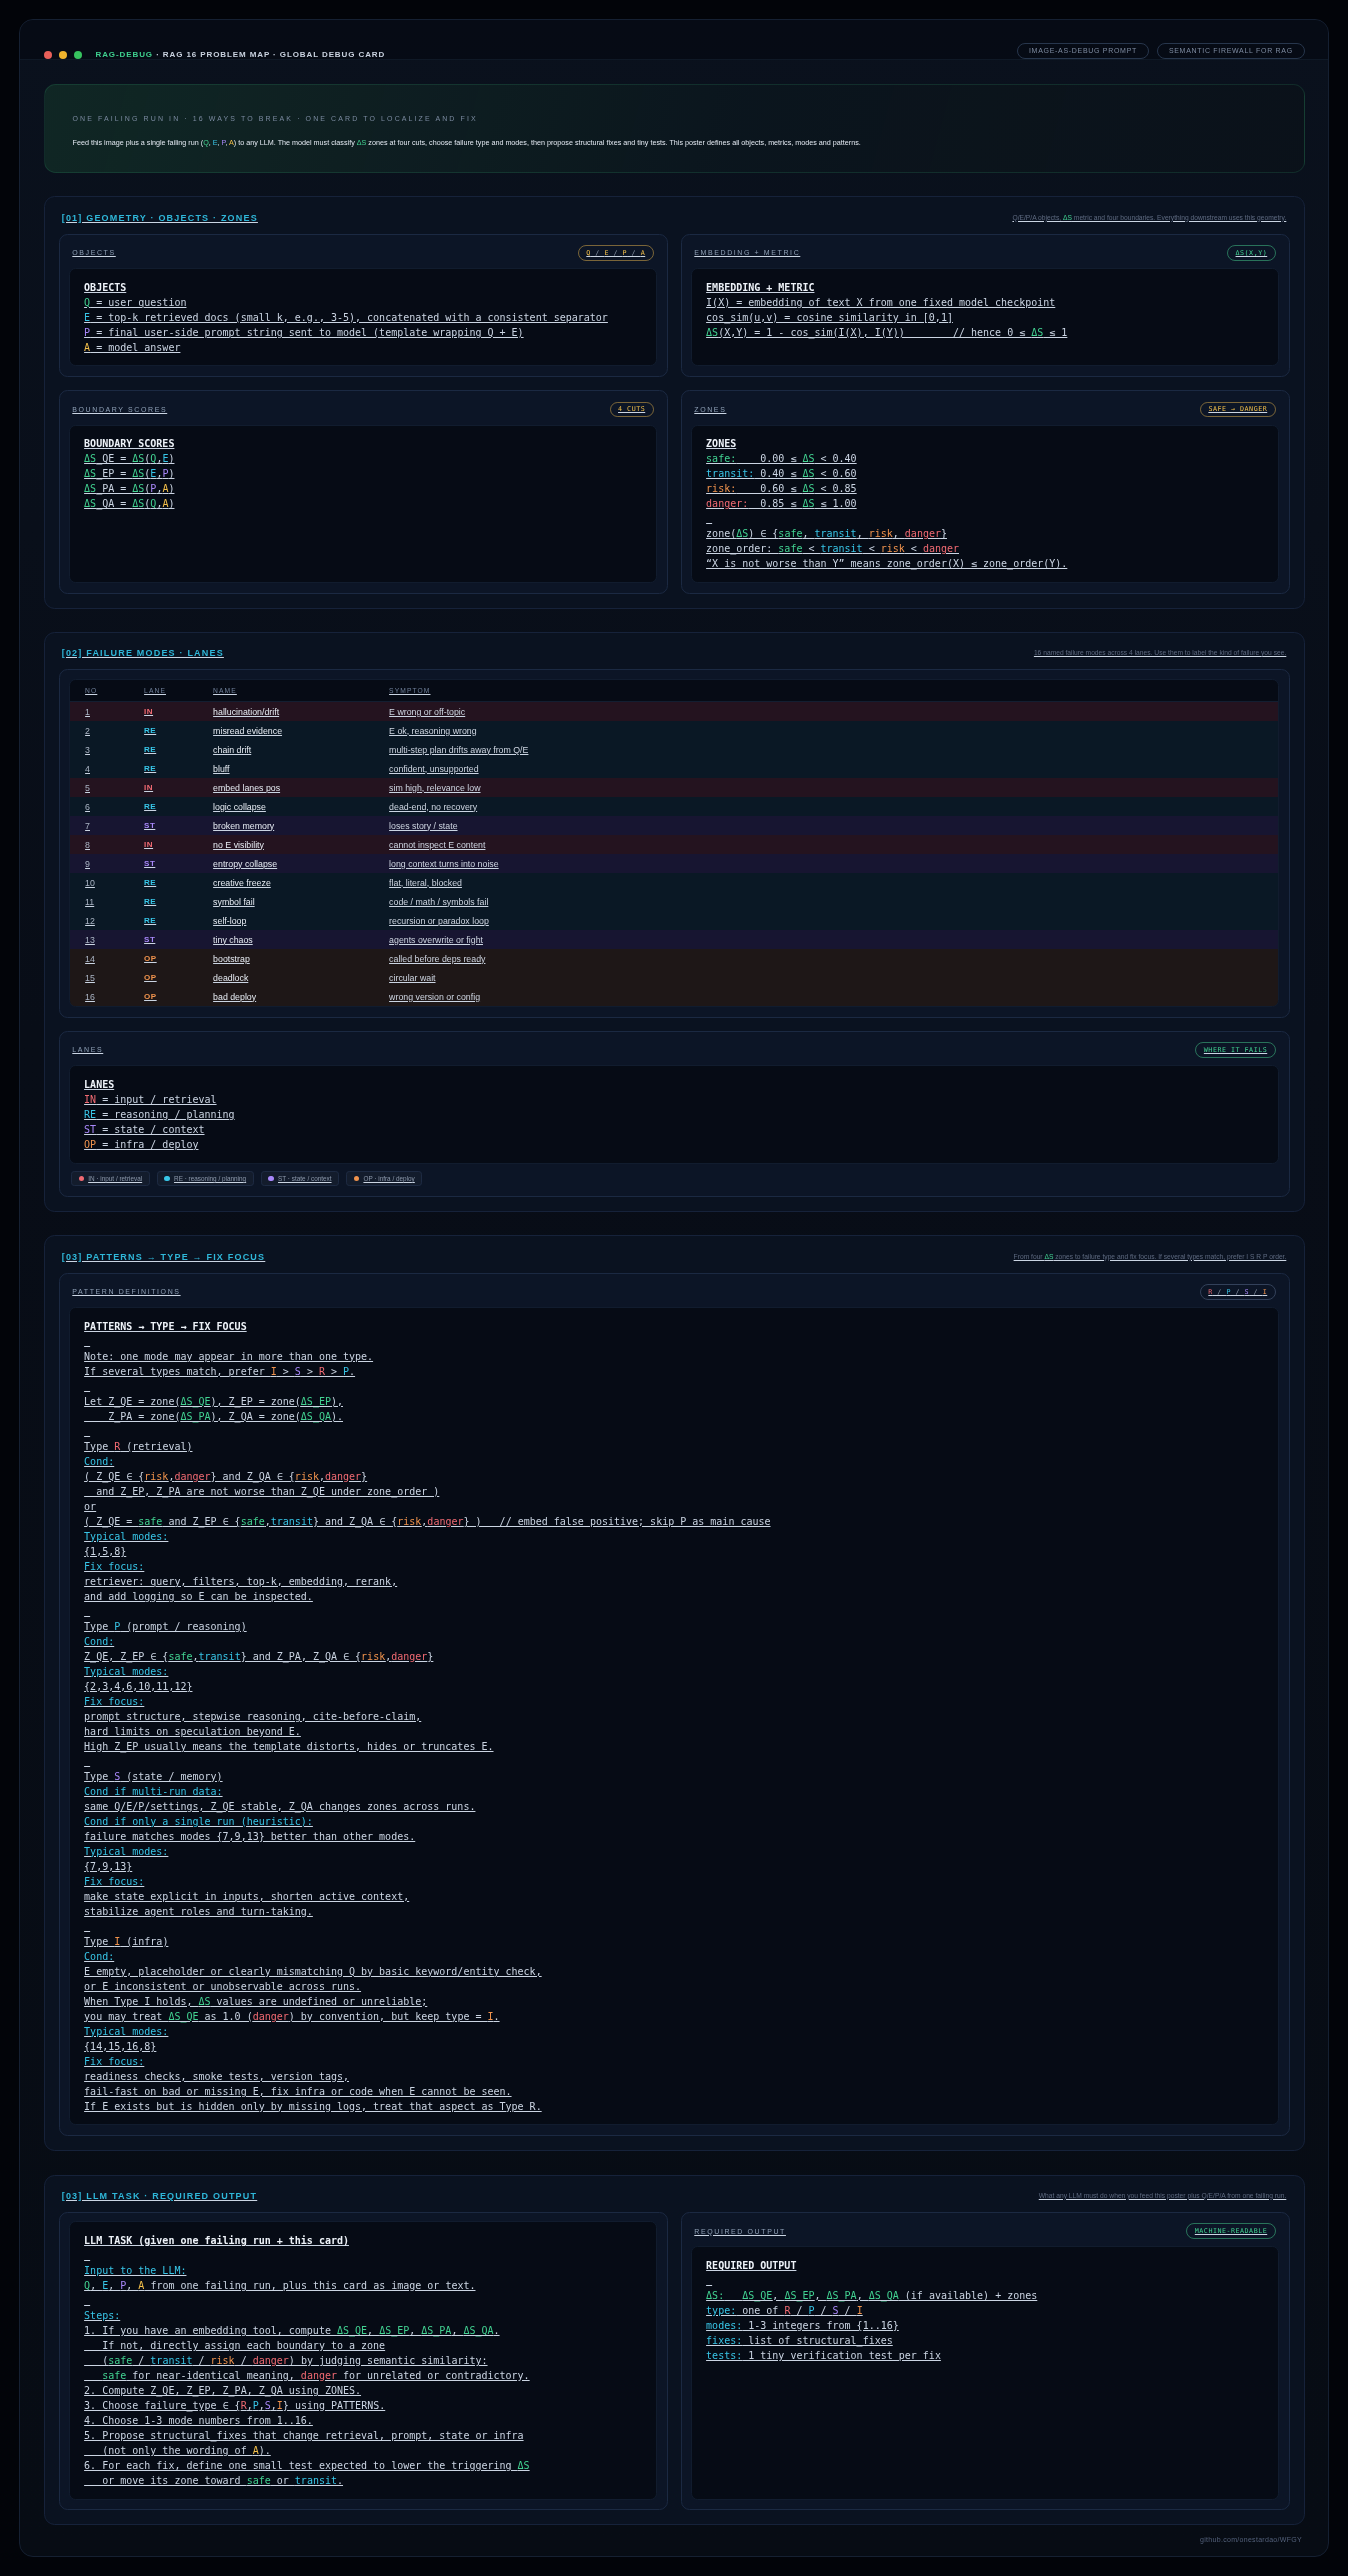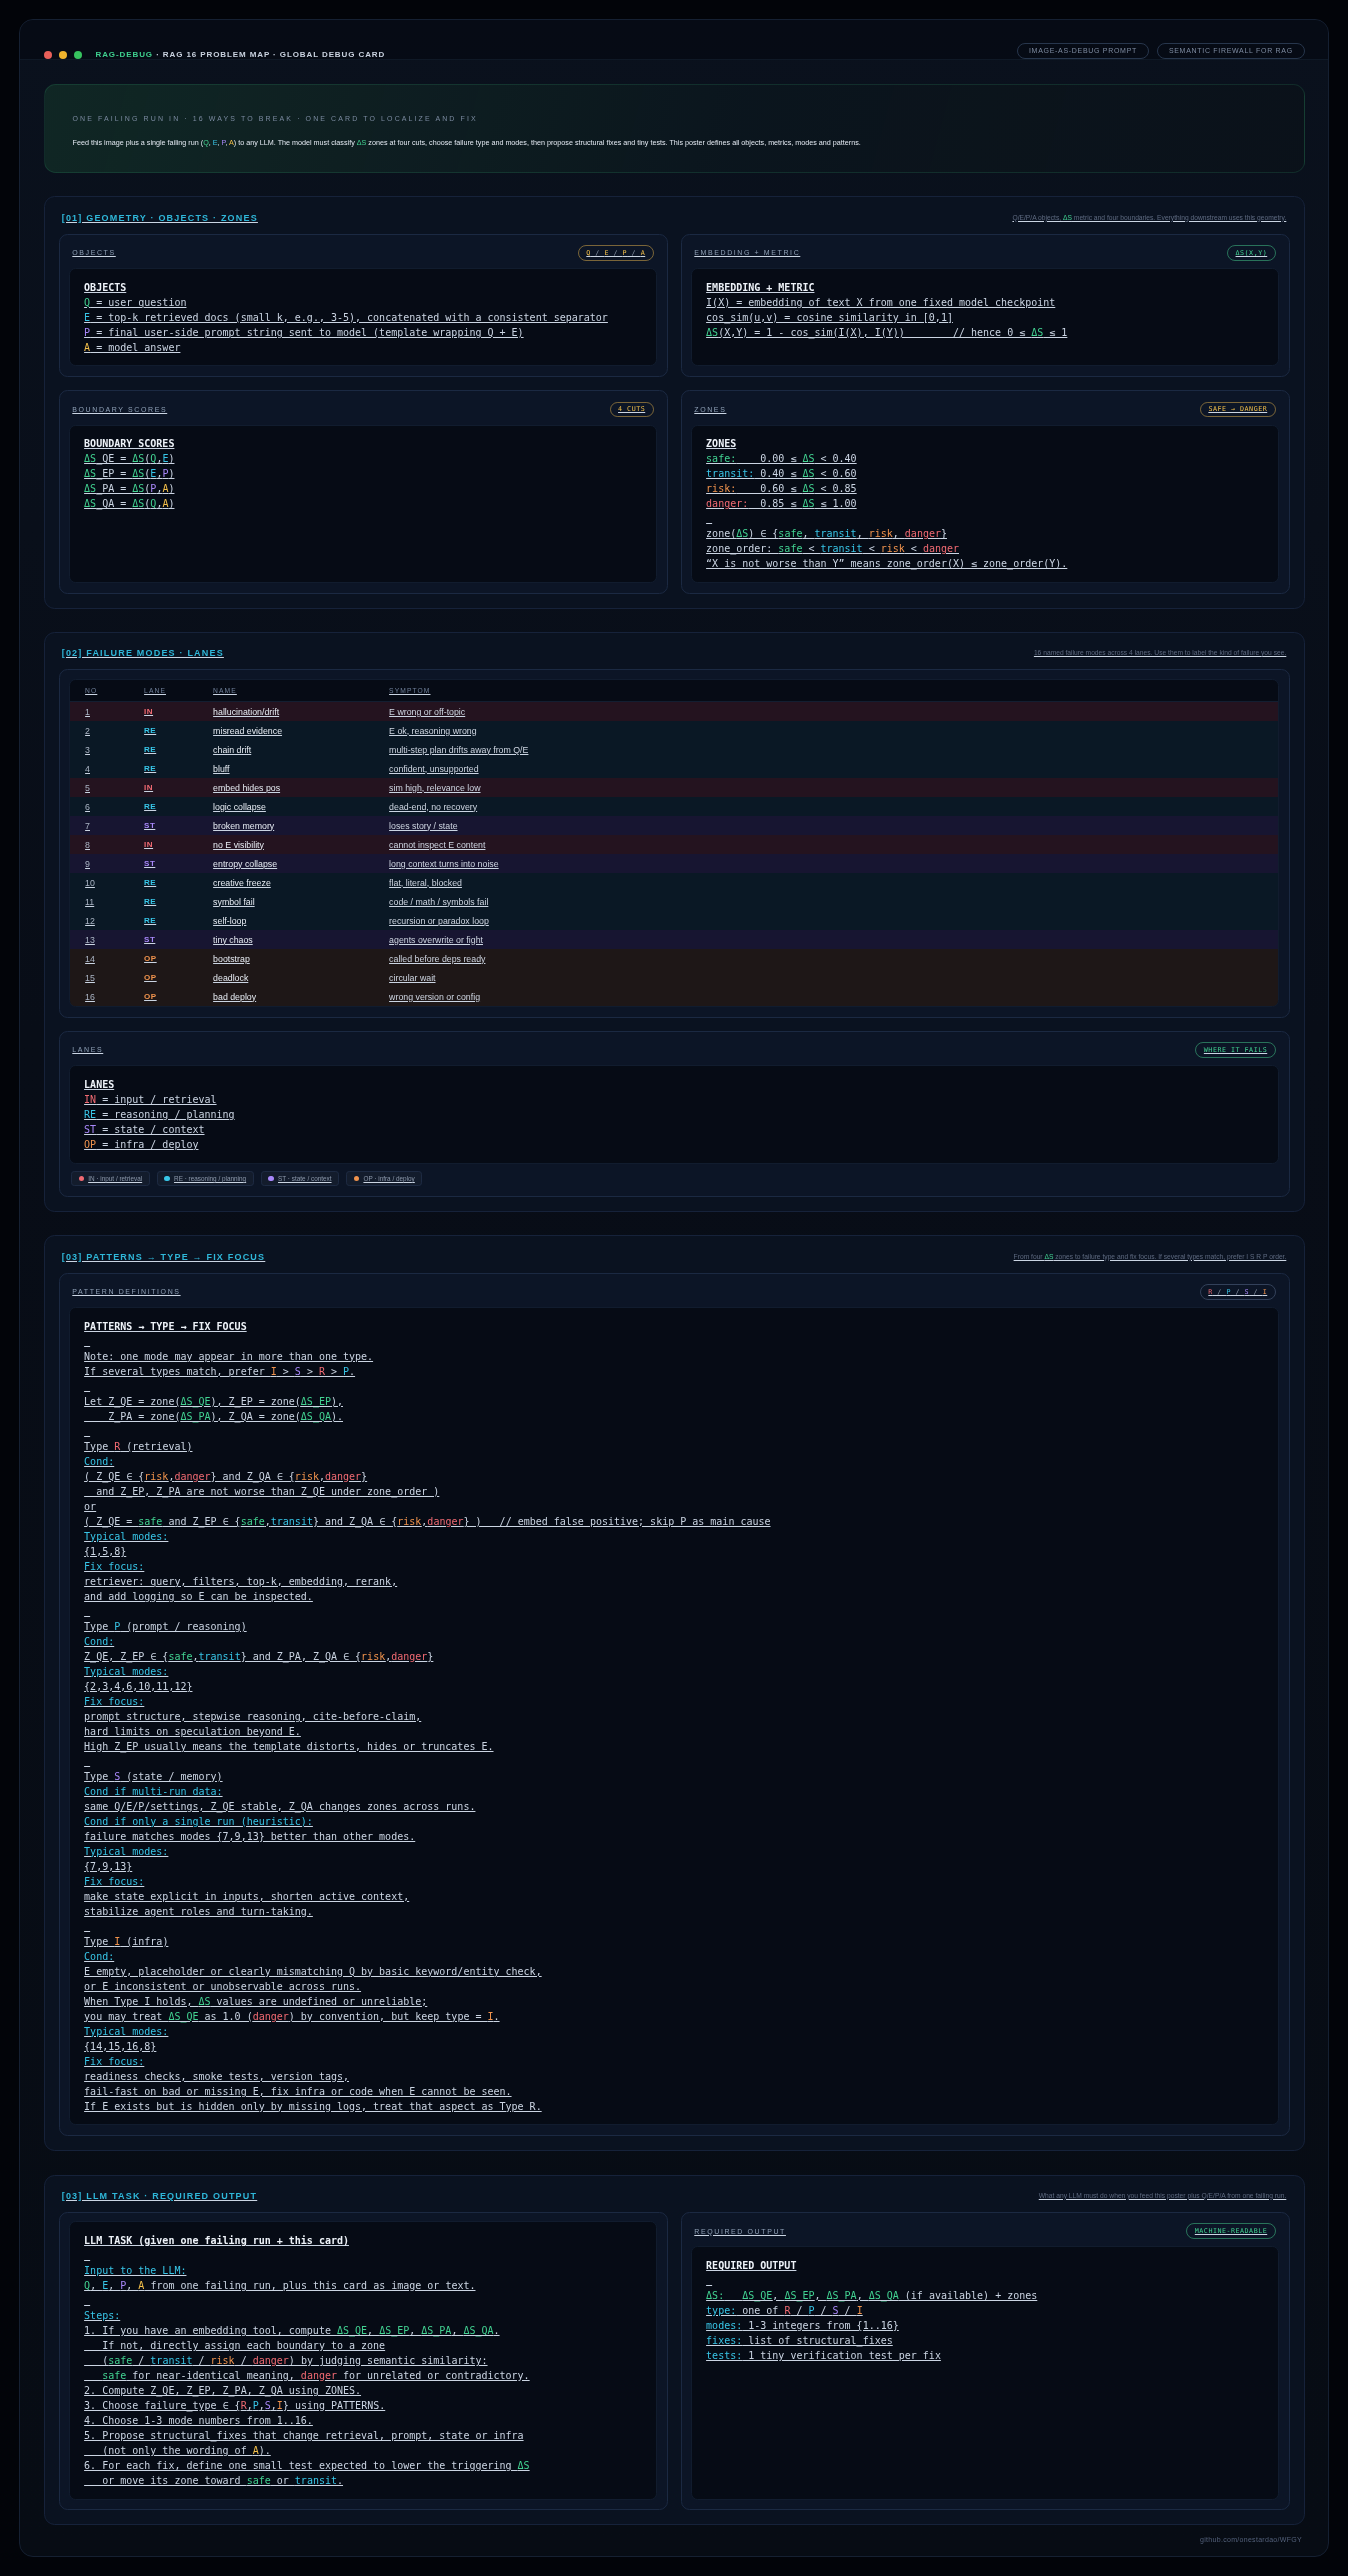--- a/index.html
+++ b/index.html
@@ -184,21 +184,21 @@
             </div>
             <div class="trow row-RE">
               <span class="tno">4</span>
               <span class="tlane c-c">RE</span>
               <span class="tname">bluff</span>
               <span class="tsym">confident, unsupported</span>
             </div>
             <div class="trow row-IN">
               <span class="tno">5</span>
               <span class="tlane c-r">IN</span>
-              <span class="tname">embed hides pos</span>
+              <span class="tname">embed lanes pos</span>
               <span class="tsym">sim high, relevance low</span>
             </div>
             <div class="trow row-RE">
               <span class="tno">6</span>
               <span class="tlane c-c">RE</span>
               <span class="tname">logic collapse</span>
               <span class="tsym">dead-end, no recovery</span>
             </div>
             <div class="trow row-ST">
               <span class="tno">7</span>

